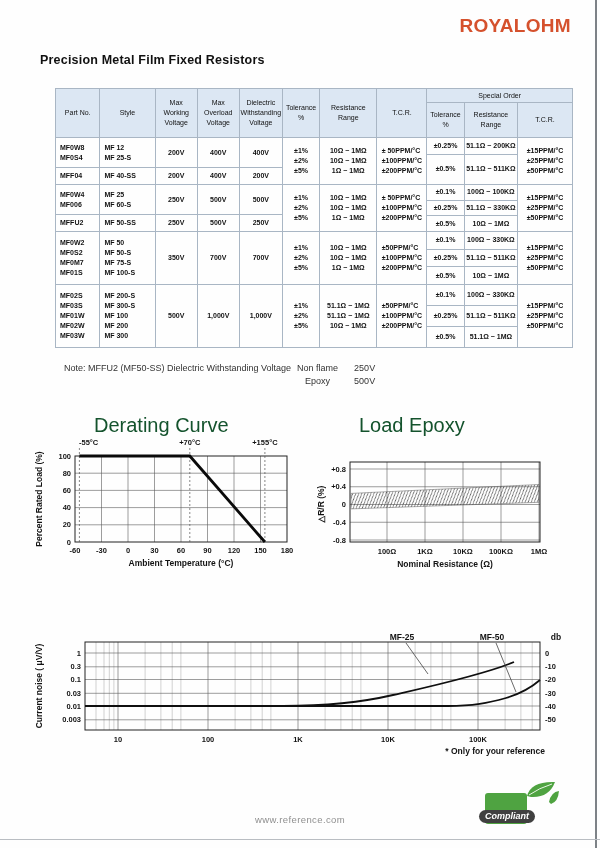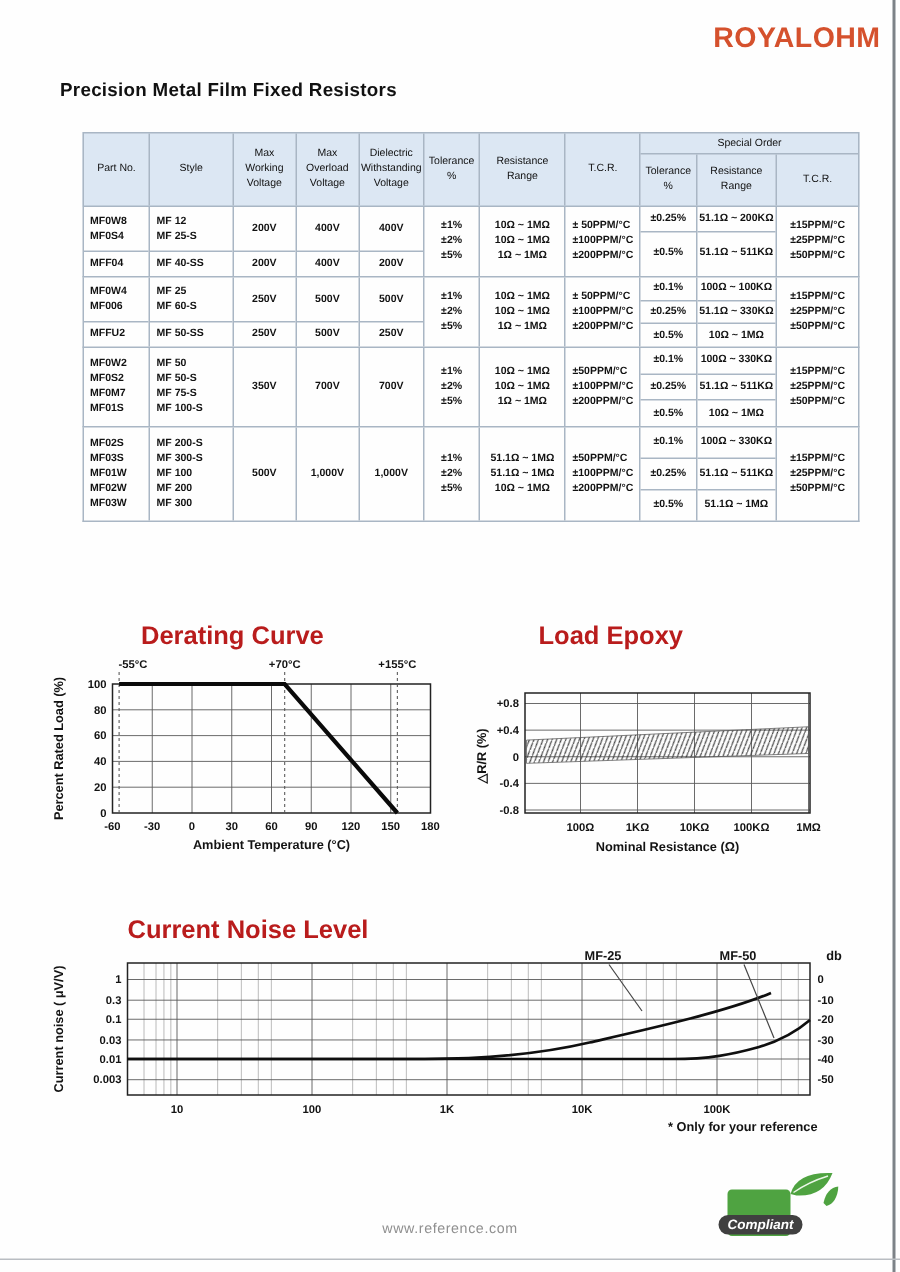--- a/index.html
+++ b/index.html
@@ -1,19 +1,19 @@
 <!DOCTYPE html>
 <html><head>
 <meta charset="utf-8">
 <style>
   html,body{margin:0;padding:0;background:#e8e8e8;}
   .page{position:relative;width:600px;height:848px;background:#fefefe;margin:0 auto;
         font-family:"Liberation Sans",sans-serif;color:#111;overflow:hidden;}
   .page-edge{position:absolute;top:0;right:3px;width:2px;height:848px;background:#7d8287;}
-  .brand{position:absolute;top:15px;right:13px;font-size:19px;font-weight:800;
+  .brand{position:absolute;top:15px;right:29px;font-size:19px;font-weight:800;
          color:#d5512d;letter-spacing:.3px;}
   .doc-title{position:absolute;left:40px;top:53px;font-size:12.5px;font-weight:700;letter-spacing:.2px;text-align:center;}
 
   
   .spec-table{position:absolute;left:55px;top:88px;width:518px;font-size:7px;line-height:10px;}
   .c1{width:8.6%}.c2{width:10.7%}.c3{width:8.2%}.c4{width:8.1%}.c5{width:8.4%}
   .c6{width:7.2%}.c7{width:11.1%}.c8{width:9.7%}.c9{width:7.2%}.c10{width:10.4%}.c11{width:10.4%}
   .thead{display:flex;background:#dce7f3;border:1px solid #a9b6c4;}
   .hc{box-sizing:border-box;display:flex;align-items:center;justify-content:center;text-align:center;
       white-space:pre-line;border-right:1px solid #a9b6c4;padding:2px 0;min-height:48px;}
@@ -33,21 +33,21 @@
   .cell + .cell{border-top:1px solid #a9b6c4;}
   .f1{flex:1}.f2{flex:2}
 
   
   .note{position:absolute;left:64px;top:362px;font-size:9px;color:#333;display:flex;line-height:13px;}
   .note-grid{display:grid;grid-template-columns:auto auto;column-gap:16px;margin-left:6px;}
   .note-grid span:nth-child(3){text-align:center;}
 
   
   .chart{position:absolute;}
-  .chart-title{position:absolute;font-size:17px;font-weight:700;color:#b91c1c;}
+  .chart-title{position:absolute;font-size:20px;font-weight:400;color:#14532d;}
   .chart svg{position:absolute;left:0;}
   .chart text{font-family:"Liberation Sans",sans-serif;fill:#131313;}
   .tick{font-size:7.5px;font-weight:600;}
   .axlab{font-size:8.5px;font-weight:600;}
   .ann{font-size:7.5px;font-weight:600;}
   .serlab{font-size:8.5px;font-weight:600;}
   .grid-ln{stroke:#5a5a5a;stroke-width:.6;}
   .grid-mn{stroke:#9a9a9a;stroke-width:.45;}
   .box-ln{fill:none;stroke:#222;stroke-width:1;}
 
@@ -312,20 +312,29 @@
           <div class="cell f1">51.1Ω ~ 1MΩ</div>
         </div>
       <div class="col c11">
           <div class="cell tl">±15PPM/°C
 ±25PPM/°C
 ±50PPM/°C</div>
         </div>
     </div>
   </div>
 
+  <div class="note">
+    <span>Note: MFFU2 (MF50-SS) Dielectric Withstanding Voltage</span>
+    <div class="note-grid">
+      <span>Non flame</span>
+      <span>250V</span>
+      <span>Epoxy</span>
+      <span>500V</span>
+    </div>
+  </div>
 
   <div class="chart" style="left:30px;top:414px;width:280px;height:168px">
     <div class="chart-title" style="left:64px;top:0">Derating Curve</div>
     <svg width="280" height="148" viewBox="0 0 280 148" style="top:20px">
       <g>
         <line class="grid-ln" x1="45" y1="39.2" x2="257" y2="39.2"></line>
         <line class="grid-ln" x1="45" y1="56.4" x2="257" y2="56.4"></line>
         <line class="grid-ln" x1="45" y1="73.6" x2="257" y2="73.6"></line>
         <line class="grid-ln" x1="45" y1="90.8" x2="257" y2="90.8"></line>
         <line class="grid-ln" x1="71.5" y1="22" x2="71.5" y2="108"></line>
@@ -405,21 +414,20 @@
         <text class="tick" x="148" y="120">10KΩ</text>
         <text class="tick" x="186" y="120">100KΩ</text>
         <text class="tick" x="224" y="120">1MΩ</text>
       </g>
       <text class="axlab" x="130" y="133" text-anchor="middle">Nominal Resistance (Ω)</text>
       <text class="axlab" x="9" y="70" text-anchor="middle" transform="rotate(-90 9 70)">△R/R (%)</text>
     </svg>
   </div>
 
   <div class="chart" style="left:28px;top:610px;width:548px;height:146px">
-    <div class="chart-title" style="left:57px;top:3">Current Noise Level</div>
     <svg width="548" height="146" viewBox="0 0 548 146" style="top:0">
       <g>
         <line class="grid-mn" x1="68" y1="32" x2="68" y2="120"></line>
           <line class="grid-mn" x1="76" y1="32" x2="76" y2="120"></line>
           <line class="grid-mn" x1="81.3" y1="32" x2="81.3" y2="120"></line>
           <line class="grid-mn" x1="85.9" y1="32" x2="85.9" y2="120"></line>
         <line class="grid-mn" x1="117.1" y1="32" x2="117.1" y2="120"></line>
           <line class="grid-mn" x1="132.9" y1="32" x2="132.9" y2="120"></line>
           <line class="grid-mn" x1="144.2" y1="32" x2="144.2" y2="120"></line>
           <line class="grid-mn" x1="152.9" y1="32" x2="152.9" y2="120"></line>

